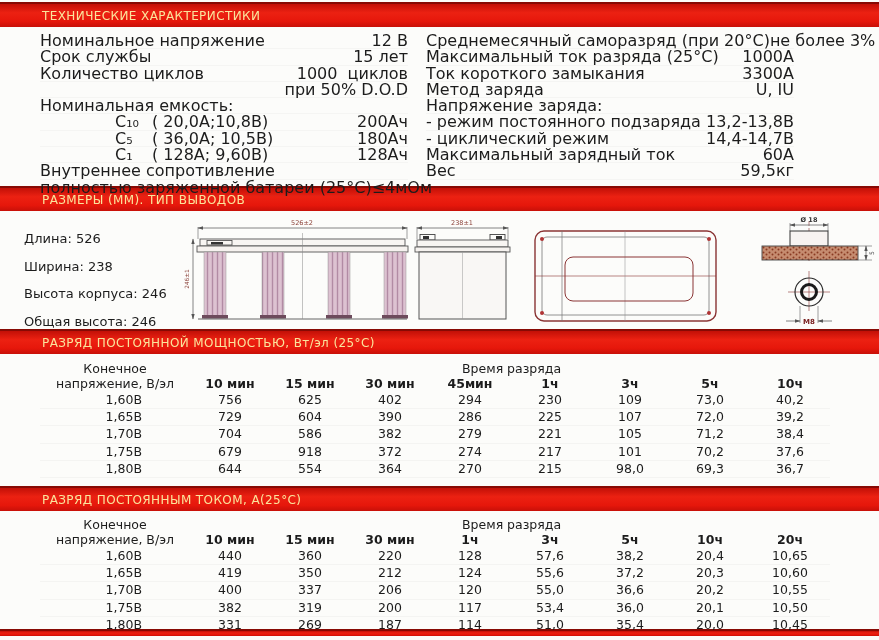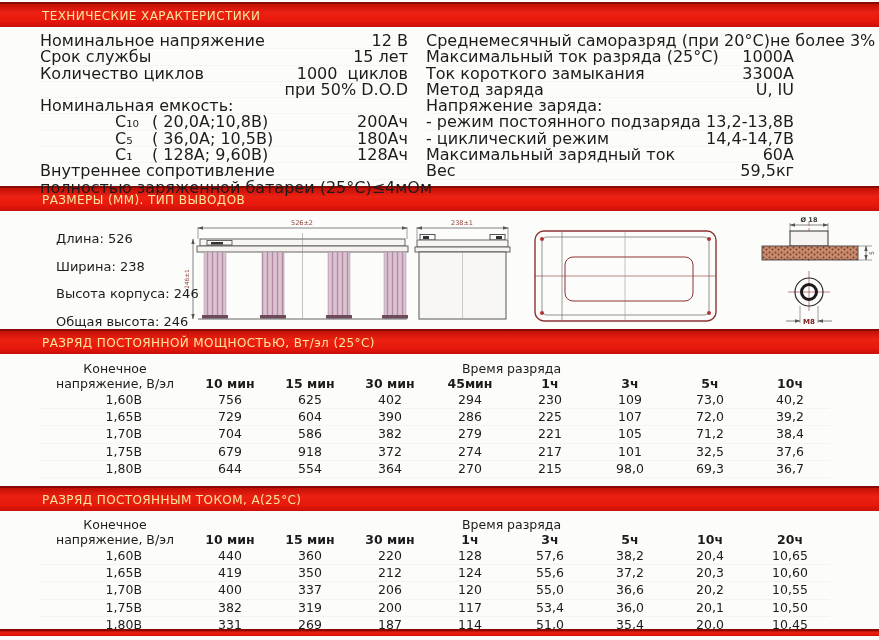--- a/index.html
+++ b/index.html
@@ -32,21 +32,21 @@
     border-bottom:1px solid rgba(110,110,110,.05);
   }
   .spec-label{white-space:pre;}
   .spec-value{text-align:center;white-space:pre;}
   .indent .spec-label{padding-left:75px;}
   .cap-sym{display:inline-block;}
   .indent .cap-sym{width:37px;}
 
   
   .sec2{position:relative;height:118px;}
-  .dims-list{position:absolute;left:56px;top:14px;font-size:13px;line-height:27.5px;z-index:2;}
+  .dims-list{position:absolute;left:24px;top:14px;font-size:13px;line-height:27.5px;z-index:2;}
   .drawings{position:absolute;left:0;top:0;}
 
   
   .sec3{height:132px;padding:7px 0 0 40px;box-sizing:border-box;}
   .sec4{height:118px;padding:6px 0 0 40px;box-sizing:border-box;}
   .dtable{width:790px;}
   .thead1,.thead2,.drow{display:grid;grid-template-columns:150px repeat(8,80px);}
   .thead1{line-height:15px;}
   .thead2{line-height:16px;}
   .drow{line-height:16.2px;border-bottom:1px solid rgba(100,100,100,.05);}
@@ -342,21 +342,21 @@
           </div>
 
           <div class="drow">
             <span class="rlabel">1,75В</span>
           <span class="cell">679</span>
             <span class="cell">918</span>
             <span class="cell">372</span>
             <span class="cell">274</span>
             <span class="cell">217</span>
             <span class="cell">101</span>
-            <span class="cell">32,5</span>
+            <span class="cell">70,2</span>
             <span class="cell">37,6</span>
           </div>
 
           <div class="drow">
             <span class="rlabel">1,80В</span>
           <span class="cell">644</span>
             <span class="cell">554</span>
             <span class="cell">364</span>
             <span class="cell">270</span>
             <span class="cell">215</span>

